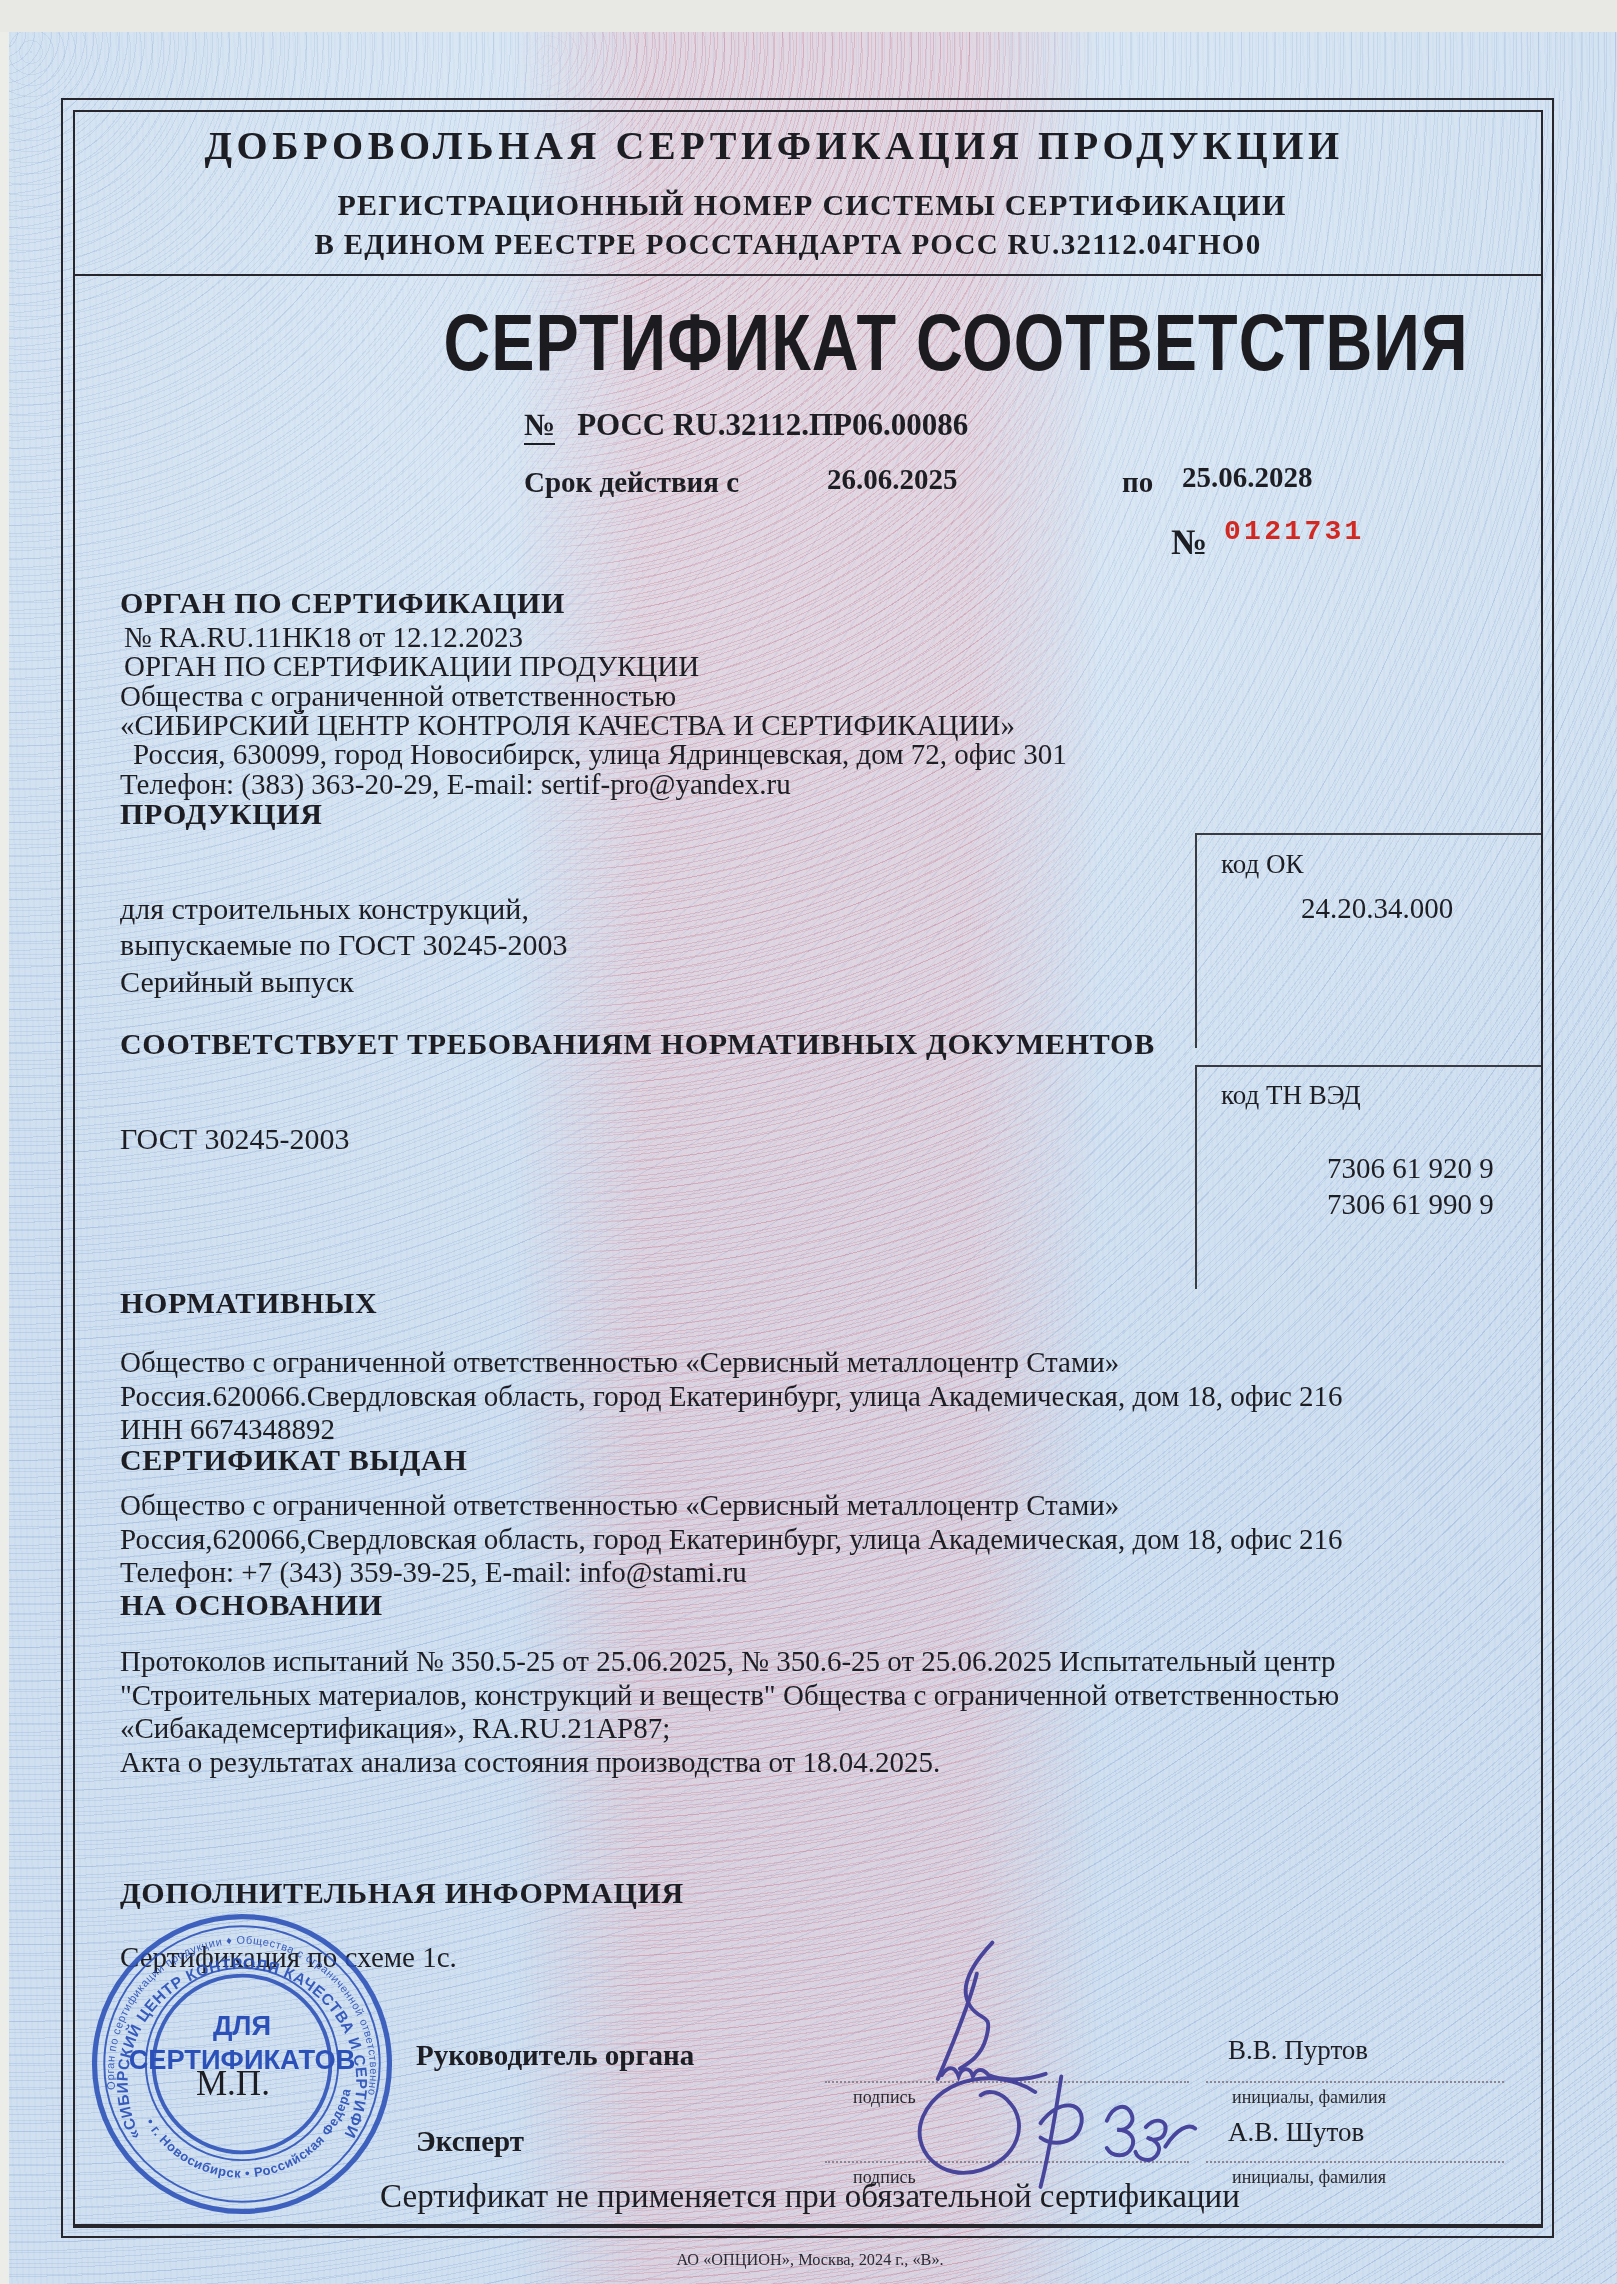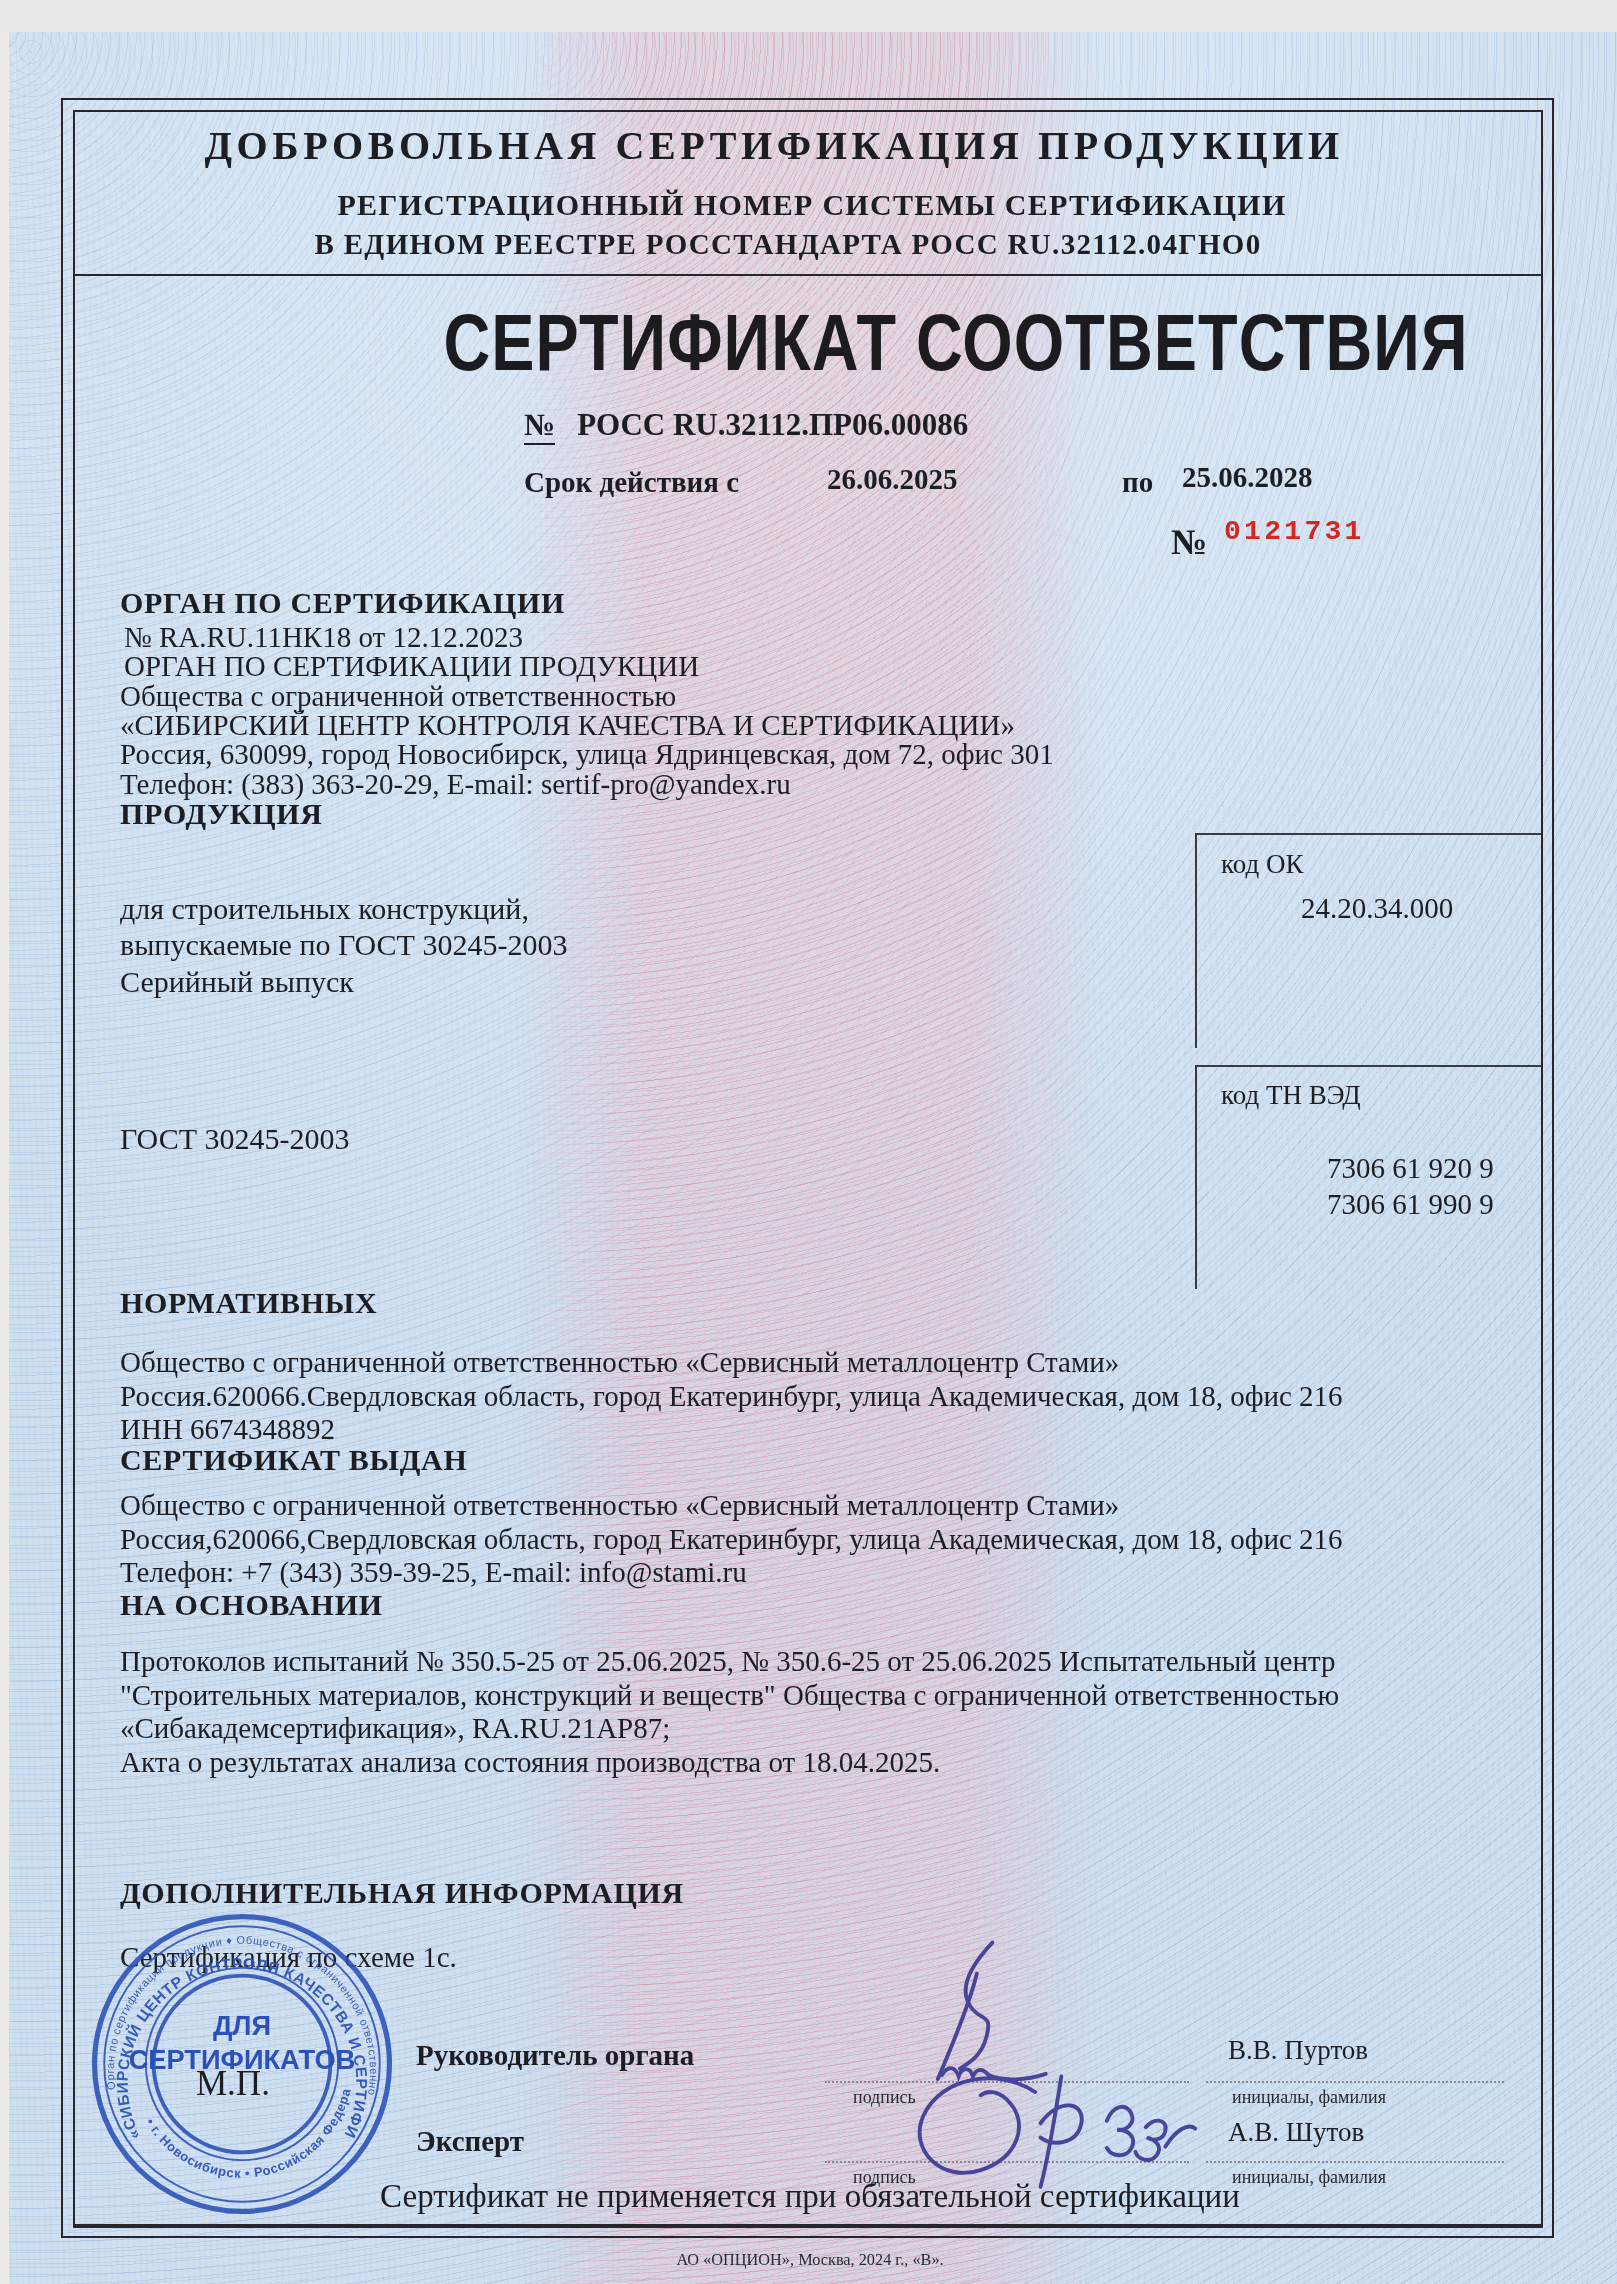--- a/index.html
+++ b/index.html
@@ -86,32 +86,33 @@
   <div class="t validity" style="left:1182px;top:429px;">25.06.2028</div>
 
   <div class="t blank-label" style="left:1171px;top:489px;">№</div>
   <div class="t blank-num" style="left:1224px;top:484px;color:#d22822;">0121731</div>
 
   <div class="t h" style="left:120px;top:554px;">ОРГАН ПО СЕРТИФИКАЦИИ</div>
   <div class="t b" style="left:124px;top:589px;">№ RA.RU.11НК18  от 12.12.2023</div>
   <div class="t b" style="left:124px;top:618px;">ОРГАН ПО СЕРТИФИКАЦИИ ПРОДУКЦИИ</div>
   <div class="t b" style="left:120px;top:648px;">Общества с ограниченной ответственностью</div>
   <div class="t b" style="left:120px;top:677px;">«СИБИРСКИЙ ЦЕНТР КОНТРОЛЯ КАЧЕСТВА И СЕРТИФИКАЦИИ»</div>
-  <div class="t b" style="left:120px;top:706px;text-align:center;">Россия, 630099, город Новосибирск, улица Ядринцевская, дом 72, офис 301</div>
+  <div class="t b" style="left:133px;top:706px;text-align:center;">Россия, 630099, город Новосибирск, улица Ядринцевская, дом 72, офис 301</div>
   <div class="t b" style="left:120px;top:736px;">Телефон:  (383) 363-20-29, E-mail: sertif-pro@yandex.ru</div>
 
   <div class="t h" style="left:120px;top:765px;">ПРОДУКЦИЯ</div>
   <div class="box-top" style="left:1195px;top:801px;width:346px;"></div>
   <div class="box-left" style="left:1195px;top:801px;height:215px;"></div>
   <div class="t code-label" style="left:1221px;top:817px;">код ОК</div>
   <div class="t code-val" style="left:1301px;top:860px;">24.20.34.000</div>
   <div class="t bl" style="left:120px;top:860px;">для строительных конструкций,</div>
   <div class="t bl" style="left:120px;top:896px;">выпускаемые по  ГОСТ 30245-2003</div>
   <div class="t bl" style="left:120px;top:933px;">Серийный выпуск</div>
 
+  <div class="t h" style="left:120px;top:995px;">СООТВЕТСТВУЕТ ТРЕБОВАНИЯМ НОРМАТИВНЫХ ДОКУМЕНТОВ</div>
   <div class="box-top" style="left:1195px;top:1033px;width:346px;"></div>
   <div class="box-left" style="left:1195px;top:1033px;height:224px;"></div>
   <div class="t code-label" style="left:1221px;top:1048px;">код ТН ВЭД</div>
   <div class="t bl" style="left:120px;top:1090px;">ГОСТ 30245-2003</div>
   <div class="t code-val" style="left:1327px;top:1120px;">7306 61 920 9</div>
   <div class="t code-val" style="left:1327px;top:1156px;">7306 61 990 9</div>
 
   <div class="t h" style="left:120px;top:1254px;">НОРМАТИВНЫХ</div>
   <div class="t b" style="left:120px;top:1314px;">Общество с ограниченной ответственностью «Сервисный металлоцентр Стами»</div>
   <div class="t b" style="left:120px;top:1348px;">Россия.620066.Свердловская область,  город Екатеринбург, улица Академическая, дом 18, офис 216</div>

